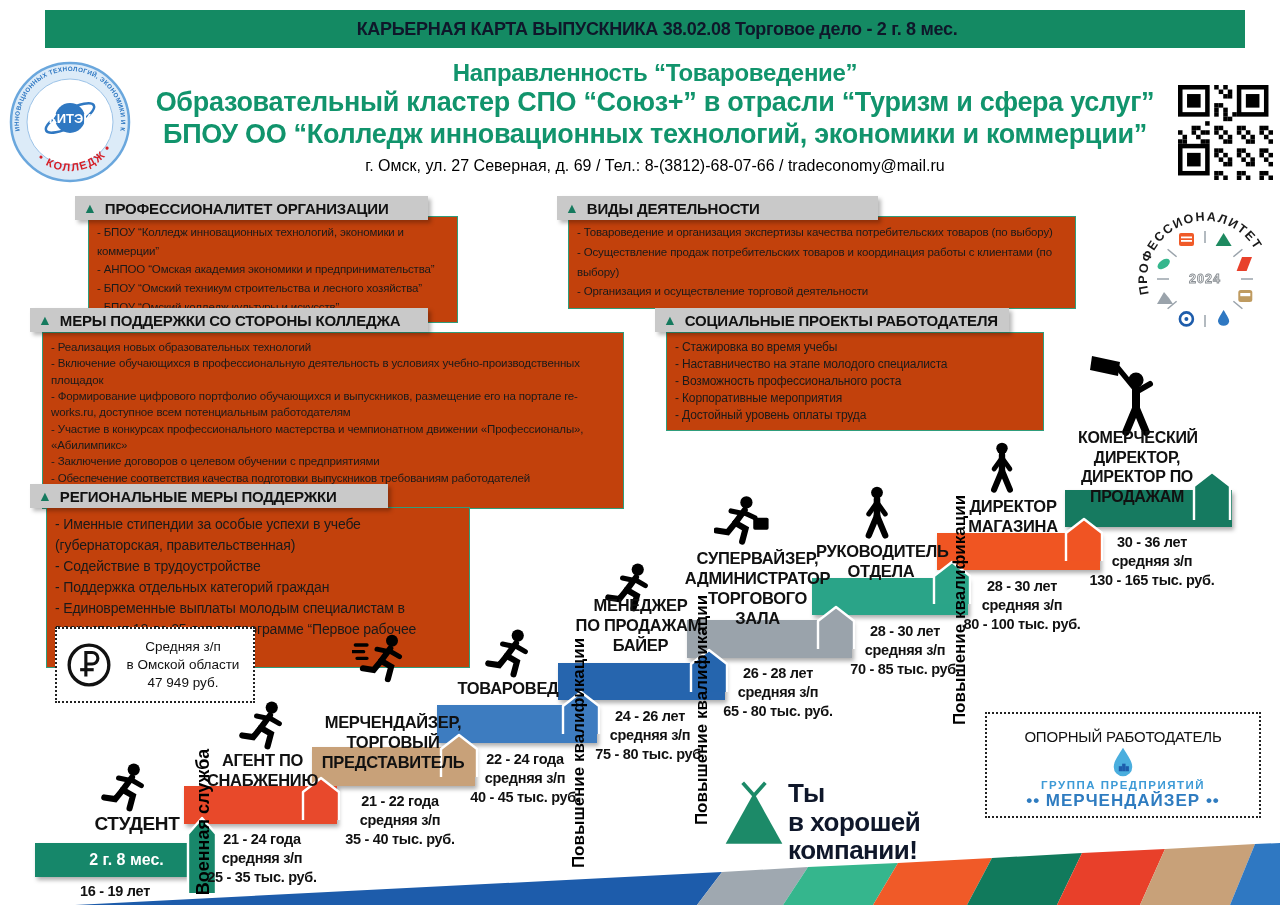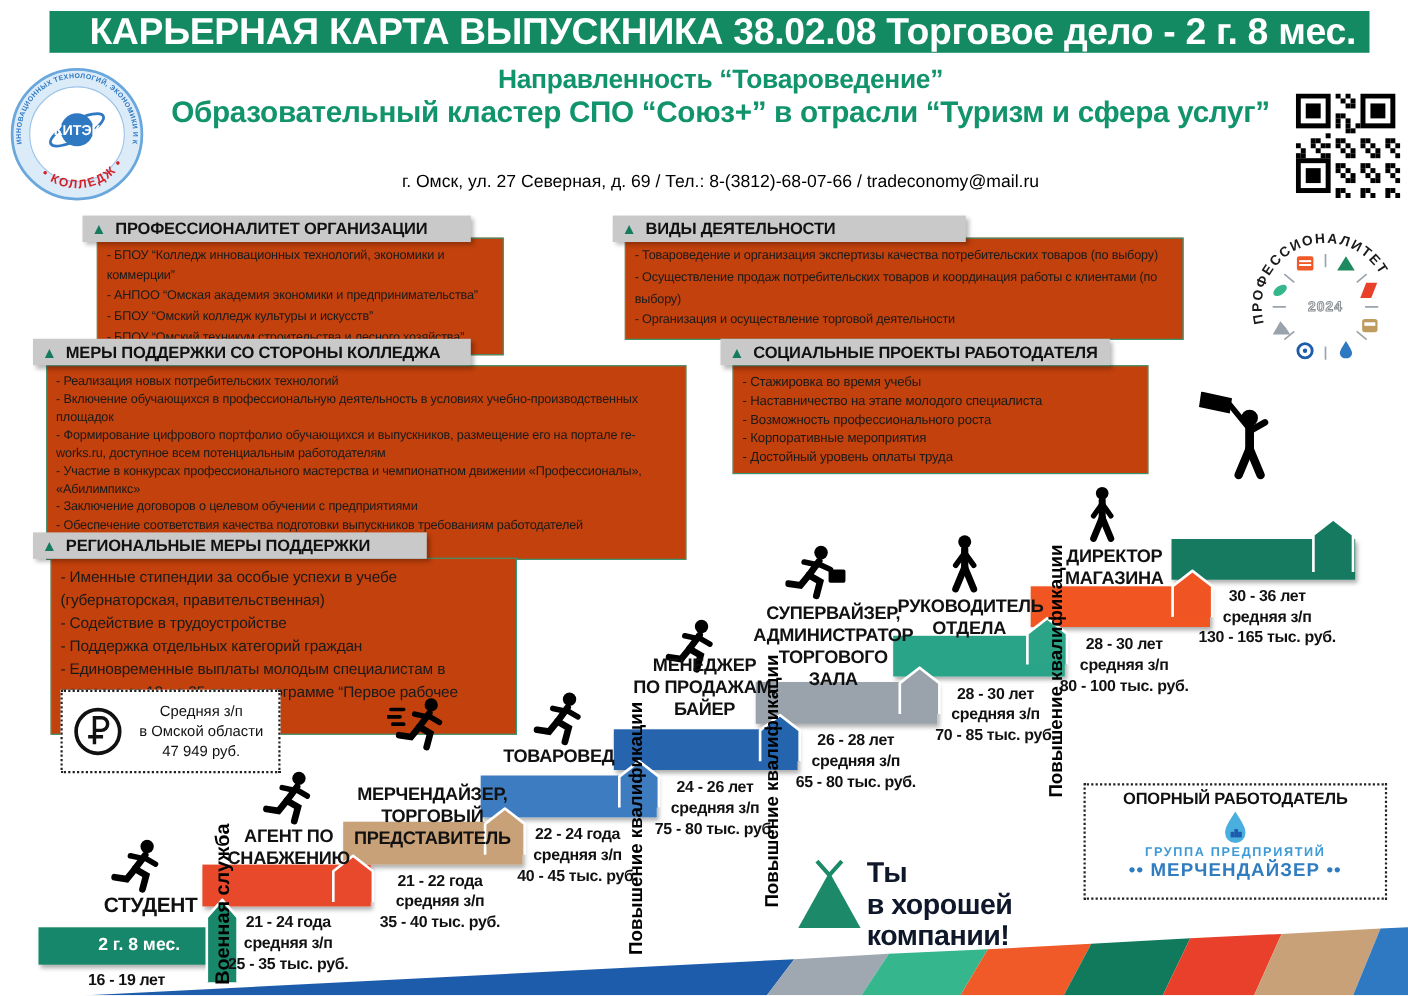--- a/index.html
+++ b/index.html
@@ -2,21 +2,21 @@
 <html><head>
 <meta charset="utf-8">
 <style>
   html,body{margin:0;padding:0;background:#fff;}
   #poster{position:relative;width:1280px;height:905px;background:#fff;overflow:hidden;
           font-family:"Liberation Sans","DejaVu Sans",sans-serif;color:#111;}
   .abs{position:absolute;}
   
   .banner{left:45px;top:10px;width:1200px;height:38px;background:#148a63;
           display:flex;align-items:center;justify-content:center;}
-  .banner-title{color:#ffffff;font-weight:bold;font-size:34px;letter-spacing:-0.3px;white-space:nowrap;margin-left:24px;}
+  .banner-title{color:#0f172a;font-weight:bold;font-size:18px;letter-spacing:-0.3px;white-space:nowrap;margin-left:24px;}
   
   .hline{left:140px;width:1030px;text-align:center;font-weight:bold;color:#11946c;letter-spacing:-0.3px;}
   .hline1{top:59px;font-size:24px;}
   .hline2{top:87px;font-size:27px;}
   .hline3{top:119px;font-size:27px;}
   .haddr{top:157px;left:140px;width:1030px;text-align:center;font-size:16px;color:#000;font-weight:normal;}
   
   .shdr{height:24px;background:#c9c9c9;display:flex;align-items:center;padding-left:8px;
         box-shadow:3px 3px 4px rgba(0,0,0,.28);}
   .shdr .tri{color:#157a5e;font-size:14px;margin-right:8px;line-height:1;}
@@ -29,21 +29,21 @@
   .step-info{position:absolute;font-weight:bold;text-align:center;font-size:14.5px;line-height:1.3;
              letter-spacing:-0.3px;z-index:4;}
   .bar-label{position:absolute;color:#fff;font-weight:bold;text-align:center;font-size:16px;z-index:4;}
   .vlabel{position:absolute;font-weight:bold;color:#000;white-space:nowrap;
           transform:translate(-50%,-50%) rotate(-90deg);z-index:5;}
   
   .dotted{border:2px dotted #222;background:#fff;}
   .salary-note{left:55px;top:627px;width:196px;height:72px;display:flex;align-items:center;z-index:4;}
   .salary-note .txt{flex:1;text-align:center;font-size:13.5px;line-height:1.35;}
   .employer{left:985px;top:712px;width:272px;height:102px;text-align:center;z-index:4;}
-  .employer .etitle{font-weight:bold;font-size:15px;margin-top:4px;letter-spacing:-0.2px;}
+  .employer .etitle{font-weight:normal;font-size:15px;margin-top:14px;letter-spacing:-0.2px;}
   .employer .egroup{font-weight:bold;font-size:11.5px;color:#3d9ad6;letter-spacing:1.5px;margin-top:1px;}
   .employer .ename{font-weight:bold;font-size:17px;color:#2f7cc0;letter-spacing:1px;}
   .slogan{left:788px;top:779px;font-weight:bold;font-size:26px;line-height:1.1;white-space:pre-line;z-index:4;letter-spacing:-0.5px;}
   svg{display:block;}
   .icon{position:absolute;z-index:4;}
 </style>
 </head>
 <body>
 
 <div id="poster">
@@ -90,20 +90,21 @@
       <path d="M1194 520 L1194 486 L1212 472 L1230 486 L1230 520" fill="#157a60"></path>
     </g>
   </svg>
 
   <div class="abs banner">
     <span class="banner-title">КАРЬЕРНАЯ КАРТА ВЫПУСКНИКА 38.02.08 Торговое дело - 2 г.  8 мес.</span>
   </div>
 
   <div class="abs hline hline1">Направленность “Товароведение”</div>
   <div class="abs hline hline2">Образовательный кластер СПО “Союз+” в отрасли “Туризм и сфера услуг”</div>
+  <div class="abs hline hline3">БПОУ ОО “Колледж инновационных технологий, экономики и коммерции”</div>
   <div class="abs haddr">г. Омск, ул. 27 Северная, д. 69 / Тел.: 8-(3812)-68-07-66 / tradeconomy@mail.ru</div>
 
   <svg class="abs" style="left:8px;top:60px;z-index:3;" width="124" height="124" viewBox="0 0 124 124">
     <defs>
       <path id="arcTop" d="M 11.8 70.9 A 51 51 0 1 1 112.2 70.9"></path>
       <path id="arcBot" d="M 20.4 88 A 49 49 0 0 0 103.6 88"></path>
     </defs>
     <circle cx="62" cy="62" r="59" fill="#dcebf8" stroke="#6aa7dd" stroke-width="2.5"></circle>
     <circle cx="62" cy="62" r="43" fill="#ffffff" stroke="#9cc3e8" stroke-width="1"></circle>
     <text font-size="6.3" font-weight="bold" fill="#2f78c2" letter-spacing="0.4">
@@ -253,40 +254,40 @@
     <text x="75" y="90" text-anchor="middle" font-size="12.5" font-weight="bold" fill="#ffffff" stroke="#8a8f94" stroke-width="0.9" letter-spacing="1">2024</text>
   </svg>
 
   <div class="abs shdr" style="left:75px;top:196px;width:345px;z-index:3;">
     <span class="tri">▲</span>
     <span class="stitle">ПРОФЕССИОНАЛИТЕТ ОРГАНИЗАЦИИ</span>
   </div>
   <div class="abs sbox" style="left:88px;top:216px;width:352px;font-size:11.5px;line-height:1.62;z-index:2;">
     <div>- БПОУ “Колледж инновационных технологий, экономики и коммерции”</div>
     <div>- АНПОО “Омская академия экономики и предпринимательства”</div>
+    <div>- БПОУ “Омский техникум строительства и лесного хозяйства”</div>
     <div>- БПОУ “Омский колледж культуры и искусств”</div>
-    <div>- БПОУ “Омский техникум строительства и лесного хозяйства”</div>
   </div>
 
   <div class="abs shdr" style="left:557px;top:196px;width:313px;z-index:3;">
     <span class="tri">▲</span>
     <span class="stitle">ВИДЫ ДЕЯТЕЛЬНОСТИ</span>
   </div>
   <div class="abs sbox" style="left:568px;top:216px;width:490px;font-size:11.5px;line-height:1.72;z-index:2;">
     <div>- Товароведение и организация экспертизы качества потребительских товаров (по выбору)</div>
     <div>- Осуществление продаж потребительских товаров и координация работы с клиентами (по выбору)</div>
     <div>- Организация и осуществление торговой деятельности</div>
   </div>
 
   <div class="abs shdr" style="left:30px;top:308px;width:390px;z-index:3;">
     <span class="tri">▲</span>
     <span class="stitle">МЕРЫ ПОДДЕРЖКИ СО СТОРОНЫ КОЛЛЕДЖА</span>
   </div>
   <div class="abs sbox" style="left:42px;top:332px;width:564px;font-size:11.5px;line-height:1.42;z-index:2;">
-    <div>- Реализация новых потребительских технологий</div>
+    <div>- Реализация новых образовательных технологий</div>
     <div>- Включение обучающихся в профессиональную деятельность в условиях учебно-производственных площадок</div>
     <div>- Формирование цифрового портфолио обучающихся и выпускников,  размещение его на портале re-works.ru, доступное всем потенциальным работодателям</div>
     <div>- Участие в конкурсах профессионального мастерства и чемпионатном движении «Профессионалы», «Абилимпикс»</div>
     <div>- Заключение договоров о целевом обучении с предприятиями</div>
     <div>- Обеспечение соответствия качества подготовки выпускников требованиям работодателей</div>
     <div>- Гарантированное трудоустройство</div>
   </div>
 
   <div class="abs shdr" style="left:655px;top:308px;width:346px;z-index:3;">
     <span class="tri">▲</span>
@@ -479,20 +480,24 @@
     <g stroke="#000" stroke-linecap="round" fill="none">
       <polygon points="2,0 16,3 15,10 1,7" fill="#000" stroke="none"></polygon>
       <path d="M15 6 L24 17" stroke-width="2.6"></path>
       <circle cx="24" cy="12" r="3.8" fill="#000" stroke="none"></circle>
       <path d="M24 16 L24 26" stroke-width="4"></path>
       <path d="M24 18 L31 14" stroke-width="3"></path>
       <path d="M24 26 L19 38" stroke-width="3.8"></path>
         <path d="M24 26 L29 38" stroke-width="3.8"></path>
     </g>
   </svg>
+  <div class="step-title" style="left:1078px;top:428px;width:118px;font-size:16px;">КОМЕРЧЕСКИЙ
+ДИРЕКТОР,
+ДИРЕКТОР ПО
+ПРОДАЖАМ</div>
   <div class="step-info" style="left:1082px;top:533px;width:140px;">
     <div>30 - 36 лет</div>
     <div>средняя з/п</div>
     <div>130 - 165 тыс. руб.</div>
   </div>
 
   <svg class="icon" style="left:720px;top:780px;" width="68" height="68" viewBox="0 0 48 46">
     <path d="M24 10 L16 1 M24 10 L32 1" stroke="#1c8a68" stroke-width="2.6" fill="none"></path>
     <polygon points="4,44 24,8 44,44" fill="#1c8a68"></polygon>
   </svg>

